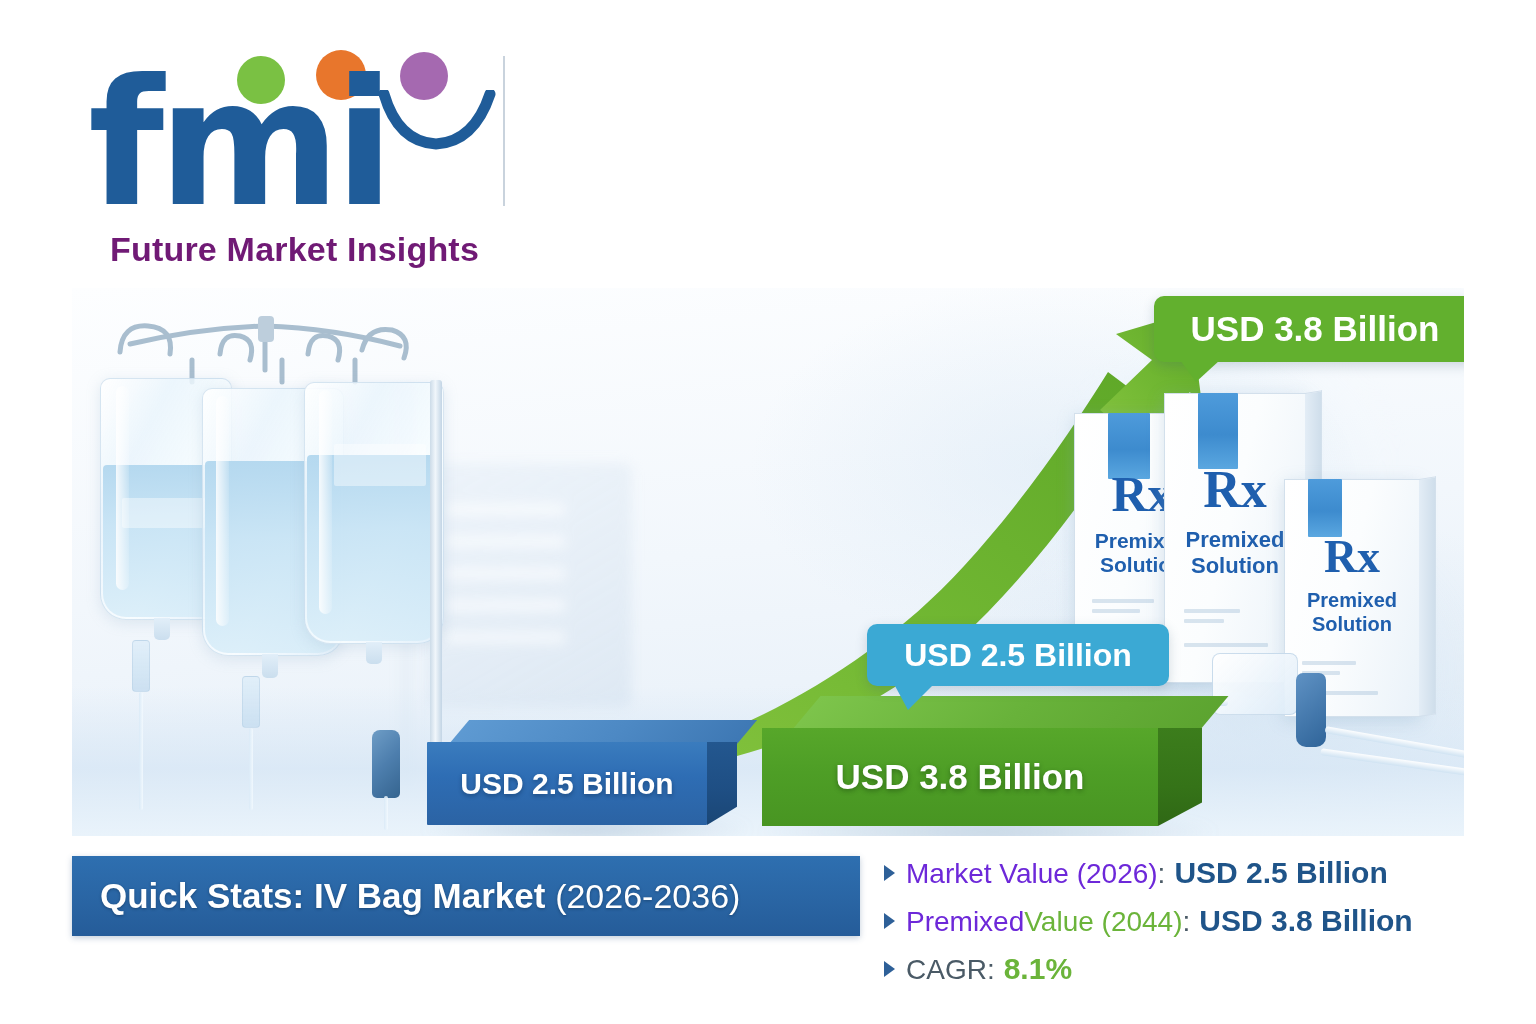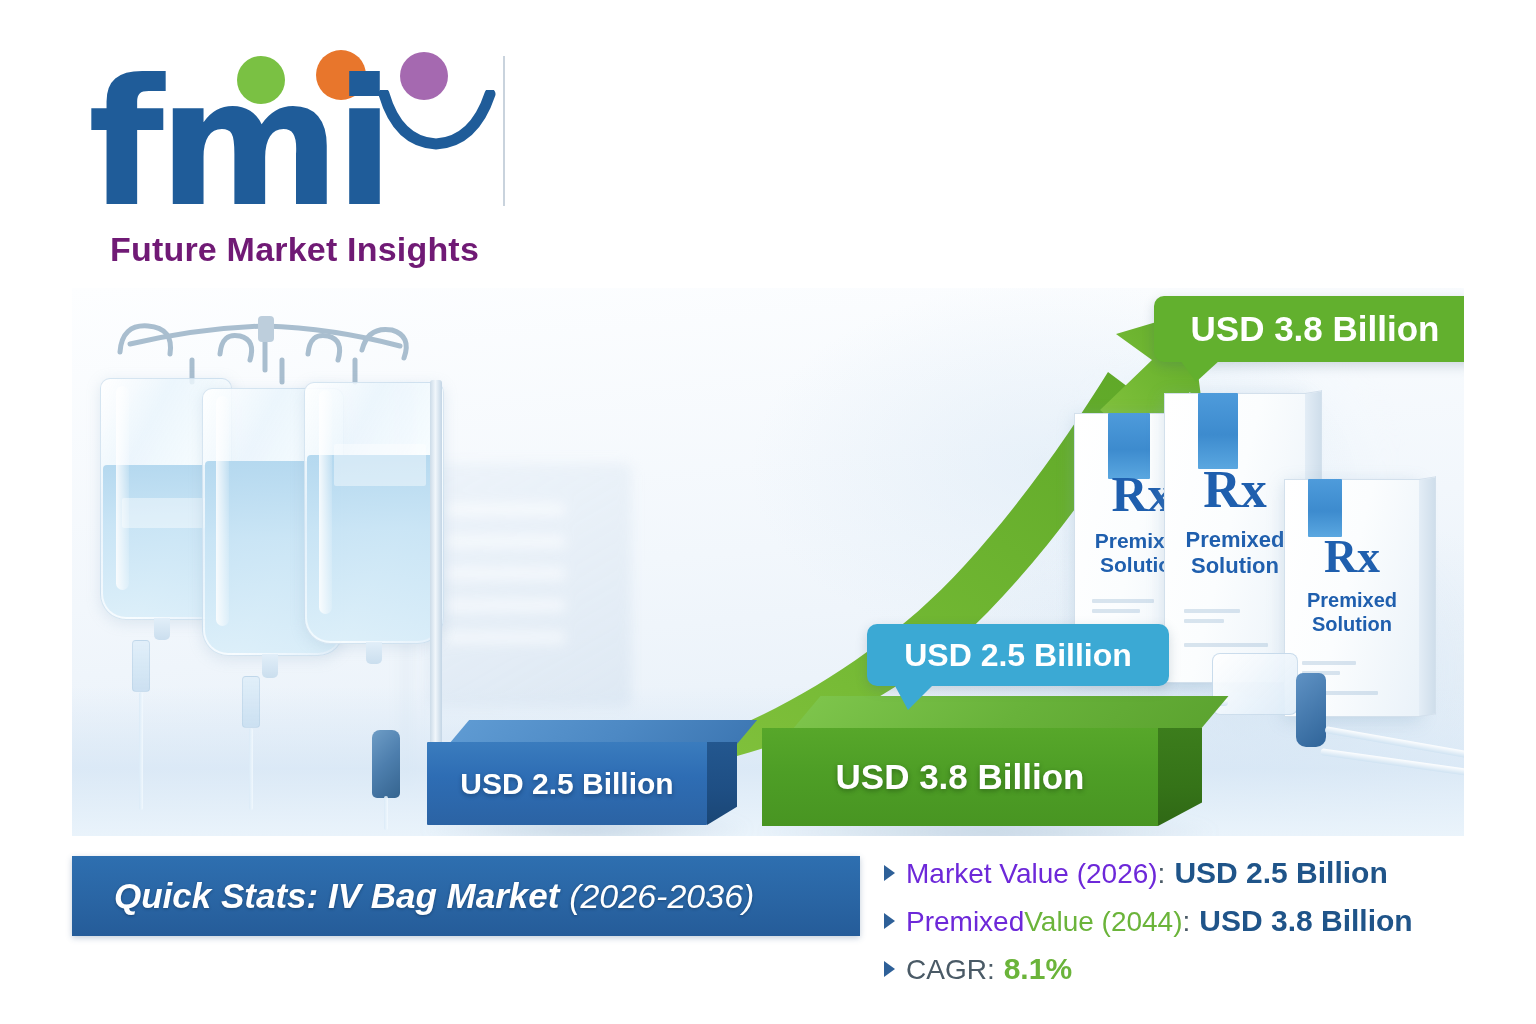--- a/index.html
+++ b/index.html
@@ -235,23 +235,22 @@
     border-left:14px solid transparent; border-right:26px solid transparent;
     border-top:26px solid #3BA9D4;
   }
 
   
   #footer { position:absolute; left:0; top:848px; width:1536px; height:176px; }
 
   #quick-stats-banner {
     position:absolute; left:72px; top:8px; width:788px; height:80px;
     background:linear-gradient(to bottom, #2E6FB0 0%, #2A66A5 50%, #255C99 100%);
-    display:flex; align-items:center; padding-left:42px;
+    display:flex; align-items:center; padding-left:28px;
     box-shadow:0 2px 6px rgba(40,80,125,0.28);
-    font-style:italic;
   }
   #quick-stats-text { color:#ffffff; white-space:nowrap; text-shadow:0 1px 3px rgba(10,35,65,0.45); }
   .qs-bold { font-size:35px; font-weight:700; }
   .qs-light { font-size:34px; font-weight:400; }
 
   #stats-list { position:absolute; left:884px; top:8px; width:620px; }
   .stat-row { display:flex; align-items:baseline; margin-bottom:14px; white-space:nowrap; }
   .stat-bullet {
     width:0; height:0; margin-right:11px; align-self:center;
     border-top:8px solid transparent; border-bottom:8px solid transparent;

